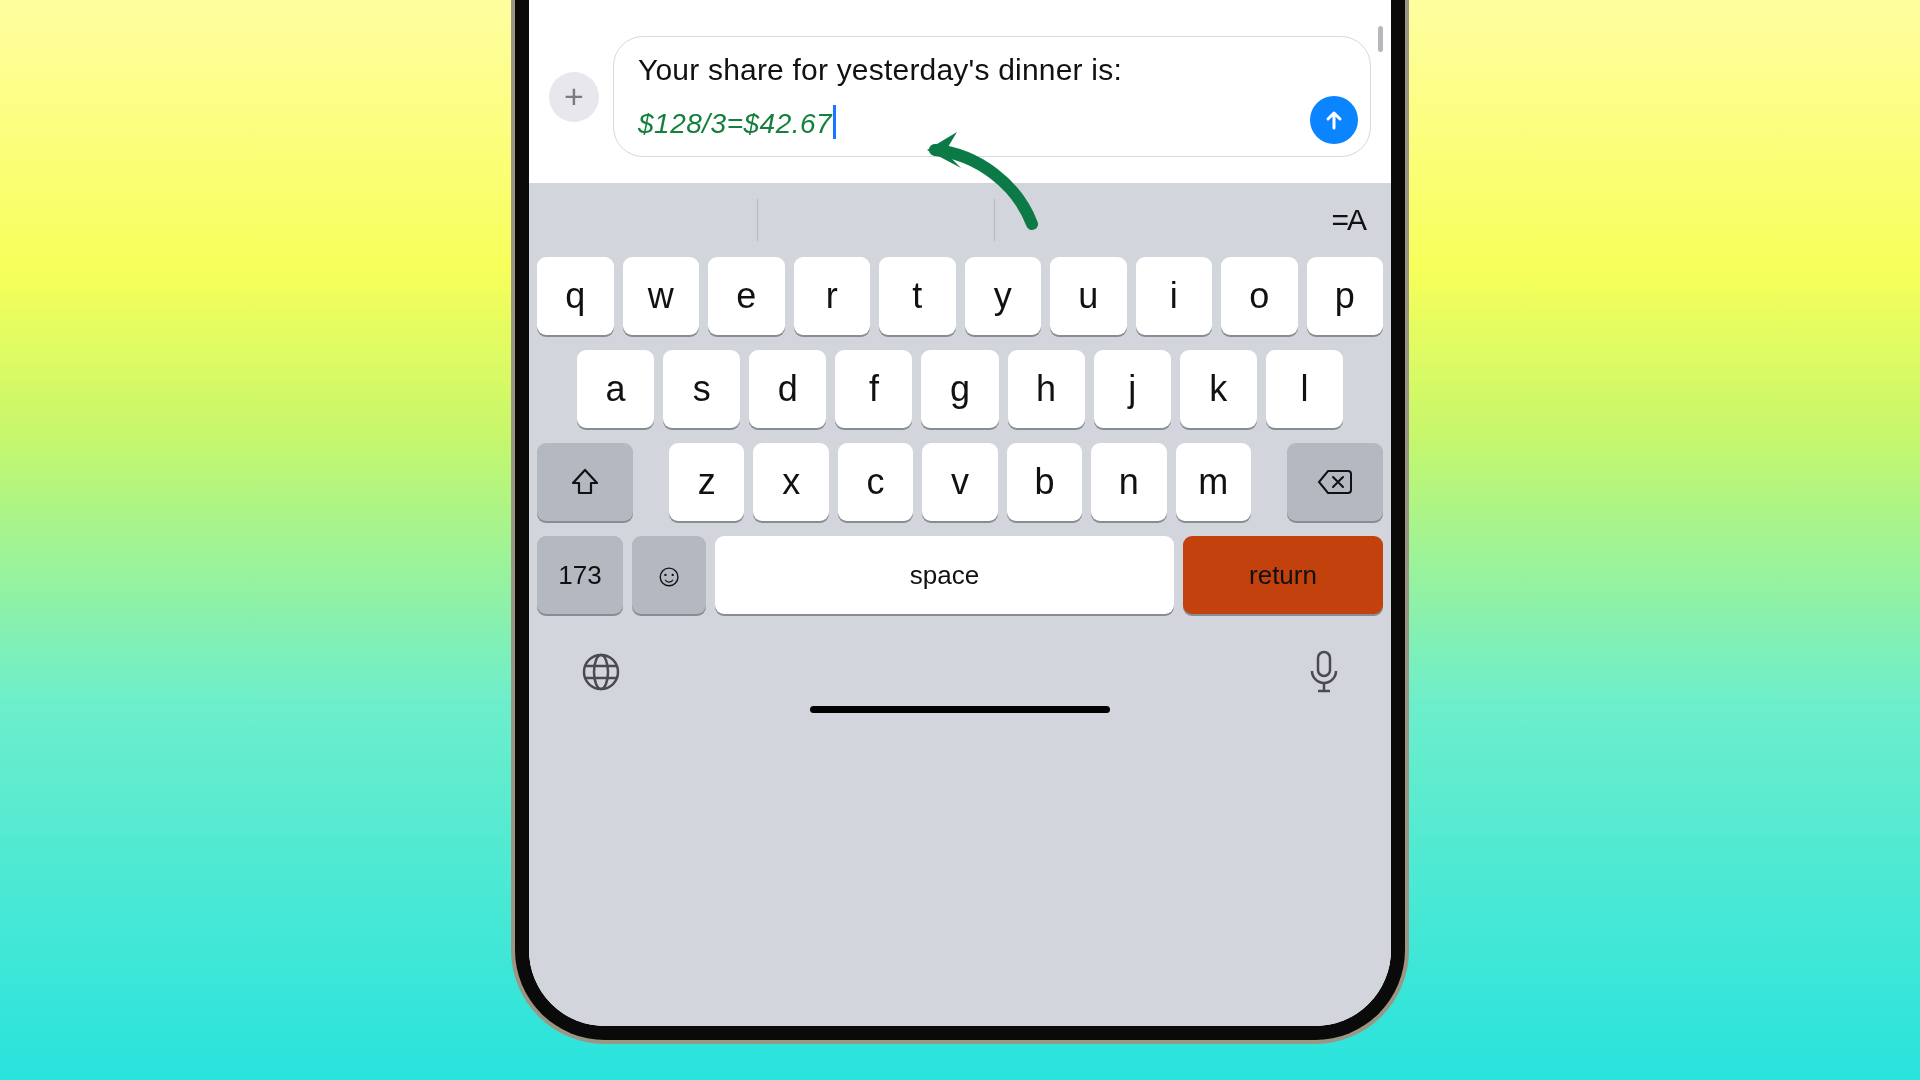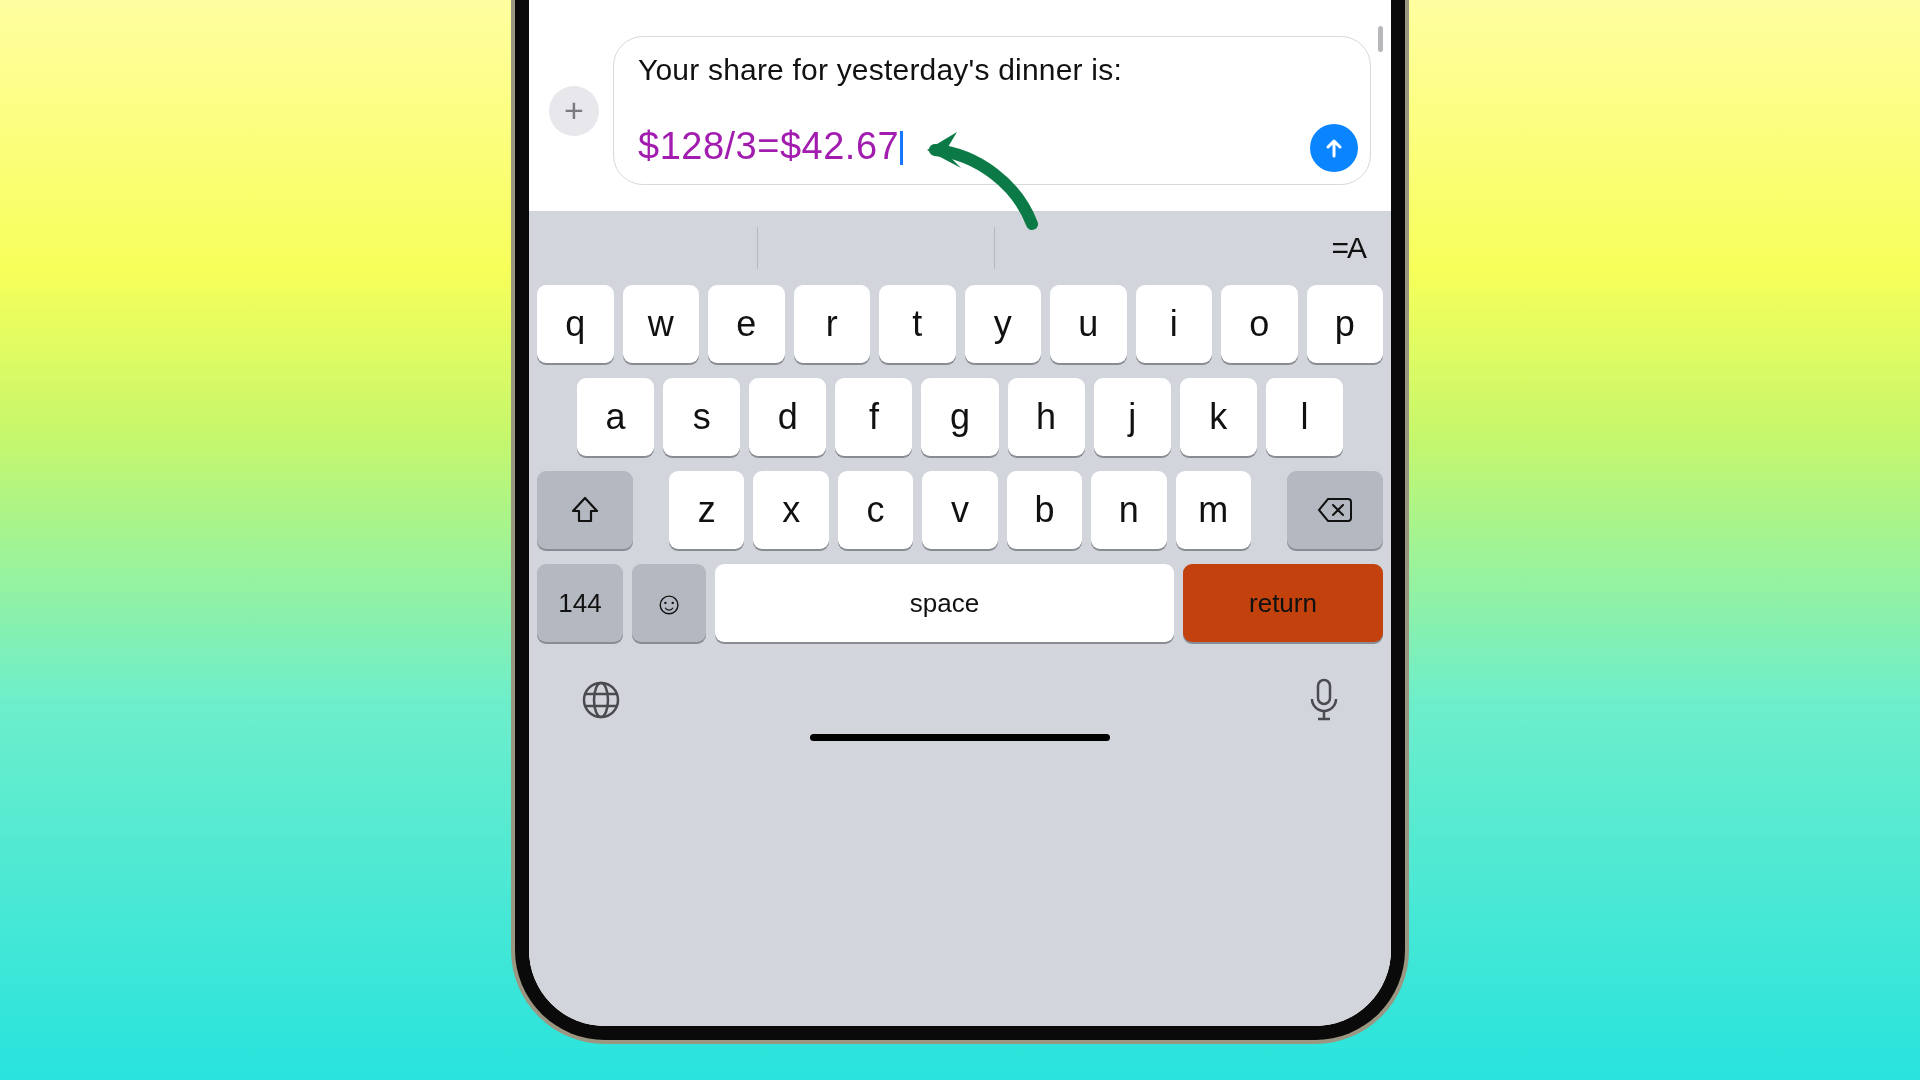--- a/index.html
+++ b/index.html
@@ -70,28 +70,29 @@
     flex: 1 1 auto;
     border: 1.5px solid #d8d8dc;
     border-radius: 30px;
     padding: 16px 70px 16px 24px;
     position: relative;
     min-height: 50px;
   }
   .text-bubble .line1 {
     font-size: 30px;
     color: #111;
-    margin-bottom: 38px;
+    margin-bottom: 18px;
     letter-spacing: .2px;
   }
   .text-bubble .line2 {
-    font-size: 38px;
-    color: #a21caf;
+    font-size: 28px;
+    color: #15803d;
     display: inline-block;
     letter-spacing: .5px;
+    font-style: italic;
   }
   .caret {
     display: inline-block;
     width: 3px; height: 34px;
     background: #1778ff;
     vertical-align: -6px;
     margin-left: 1px;
   }
   .send-btn {
     position: absolute;
@@ -264,21 +265,21 @@
           <div class="gap"></div>
           <div class="key fn del">
             <svg width="36" height="28" viewBox="0 0 36 28">
               <path d="M11 3 H31 a3 3 0 0 1 3 3 v16 a3 3 0 0 1 -3 3 H11 L2 14 Z" fill="none" stroke="#111" stroke-width="2"></path>
               <path d="M16 9 L26 19 M26 9 L16 19" stroke="#111" stroke-width="2" stroke-linecap="round"></path>
             </svg>
           </div>
         </div>
 
         <div class="krow row4">
-          <div class="key fn k123">144</div>
+          <div class="key fn k123">173</div>
           <div class="key fn kemoji">
             <span>☺</span>
           </div>
           <div class="key kspace">space</div>
           <div class="key kreturn">return</div>
         </div>
 
         <div class="bottom-bar">
           <span class="globe-icon">
             <svg width="44" height="44" viewBox="0 0 44 44" fill="none">

